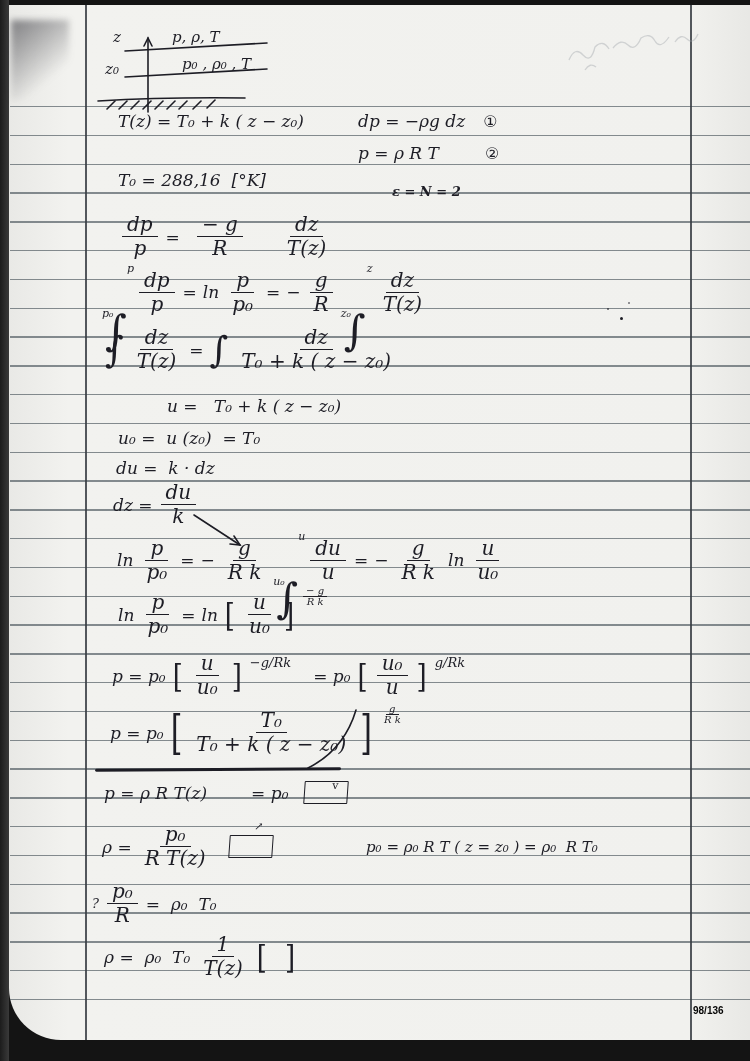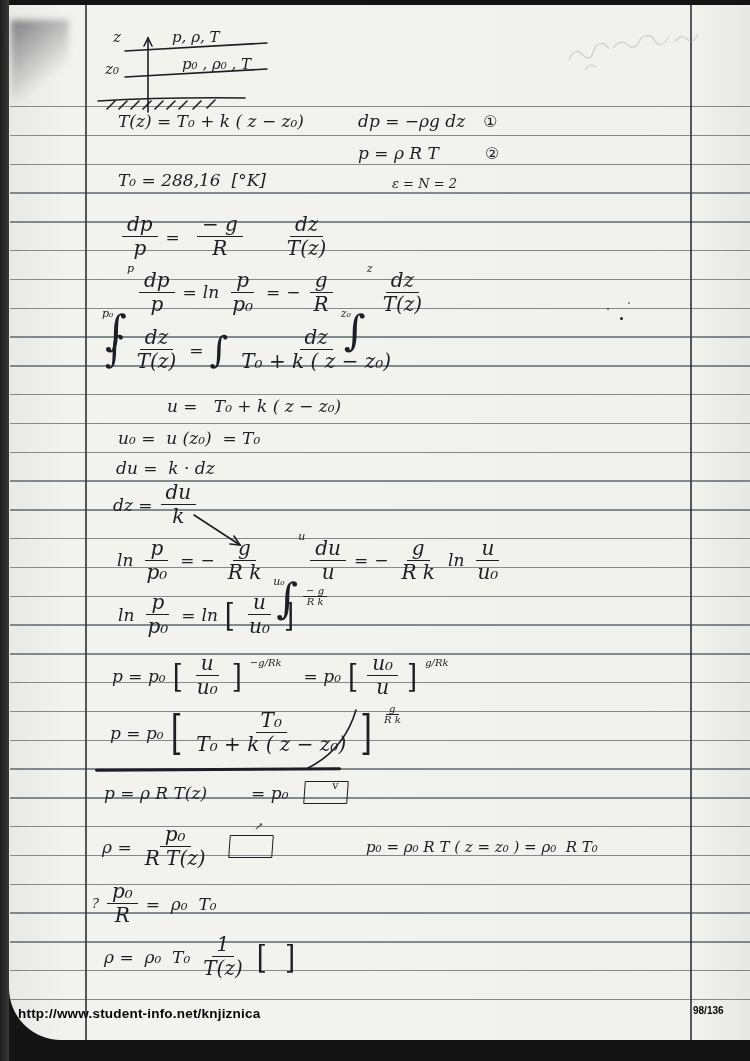--- a/index.html
+++ b/index.html
@@ -44,21 +44,21 @@
   .fr .num{padding:0 5px 1px 5px;border-bottom:1.6px solid var(--ink);}
   .fr .den{padding:1px 5px 0 5px;}
   .fr{font-size:20px;}
   .intg{position:relative;display:inline-block;width:22px;height:50px;margin:0 4px 0 2px;}
   .intg .glyph{font-size:42px;line-height:48px;font-style:normal;display:block;}
   .intg .top{position:absolute;top:-5px;right:-7px;font-size:11px;}
   .intg .bot{position:absolute;bottom:-3px;left:-3px;font-size:11px;}
   .bigint{font-size:36px;font-style:normal;line-height:40px;}
   .br{font-size:26px;font-style:normal;transform:scaleY(1.25);display:inline-block;margin:0 1px;}
   .br.tall{font-size:30px;transform:scaleY(1.55);}
-  .sup{font-size:10px;transform:translateY(-13px);display:inline-block;margin-left:1px;}
+  .sup{font-size:13px;transform:translateY(-13px);display:inline-block;margin-left:1px;}
   .supfr{transform:translateY(-18px);font-size:10px;margin-left:2px;}
   .supfr .num{padding:0 3px 0 3px;border-bottom:1.2px solid var(--ink);}
   .supfr .den{padding:0 3px;}
   .circ{font-family:"DejaVu Sans",sans-serif;font-style:normal;font-size:16px;margin-left:12px;}
   .small-note{font-size:13px;}
   .hbox{display:inline-block;width:42px;height:21px;border:1.7px solid var(--ink);border-radius:1px;transform:skewX(-4deg);position:relative;margin-left:10px;}
   .hbox .mark{position:absolute;font-size:11px;font-style:normal;}
   .hbox .mark.inside{top:-3px;right:9px;}
   .hbox .mark.above{top:-16px;right:10px;}
   .gapbox{display:inline-flex;align-items:center;}
@@ -128,21 +128,21 @@
   </div>
 
   <div class="eq" style="left:358px;top:143px;gap:34px;">
     <span>p = ρ R T</span>
     <span class="circ">②</span>
   </div>
 
   <div class="eq" style="left:118px;top:170px;">
     <span>T₀ = 288,16  [°K]</span>
   </div>
-  <div class="eq small-note" style="left:392px;top:176px;">
+  <div class="eq small-note" style="left:392px;top:184px;font-weight:bold;">
     <span>ε = N = 2</span>
   </div>
 
   <div class="eq" style="left:120px;top:214px;">
     <span class="fr"><span class="num">dp</span><span class="den">p</span></span>
     <span>=</span>
     <span class="fr" style="min-width:64px;"><span class="num">− g</span><span class="den">R</span></span>
     <span style="width:14px;"></span>
     <span class="fr"><span class="num">dz</span><span class="den">T(z)</span></span>
   </div>
@@ -284,15 +284,14 @@
       <span class="br">[</span>
       <span class="sp"></span>
       <span class="br">]</span>
     </span>
   </div>
 
   <div class="speck" style="left:620px;top:317px;width:3px;height:3px;"></div>
   <div class="speck" style="left:607px;top:308px;width:2px;height:2px;opacity:.7;"></div>
   <div class="speck" style="left:628px;top:302px;width:2px;height:2px;opacity:.6;"></div>
 
-  <div class="footer-url">http://www.student-info.net/knjiznica</div>
   <div class="footer-page">98/136</div>
 </div>
 
 </body></html>

